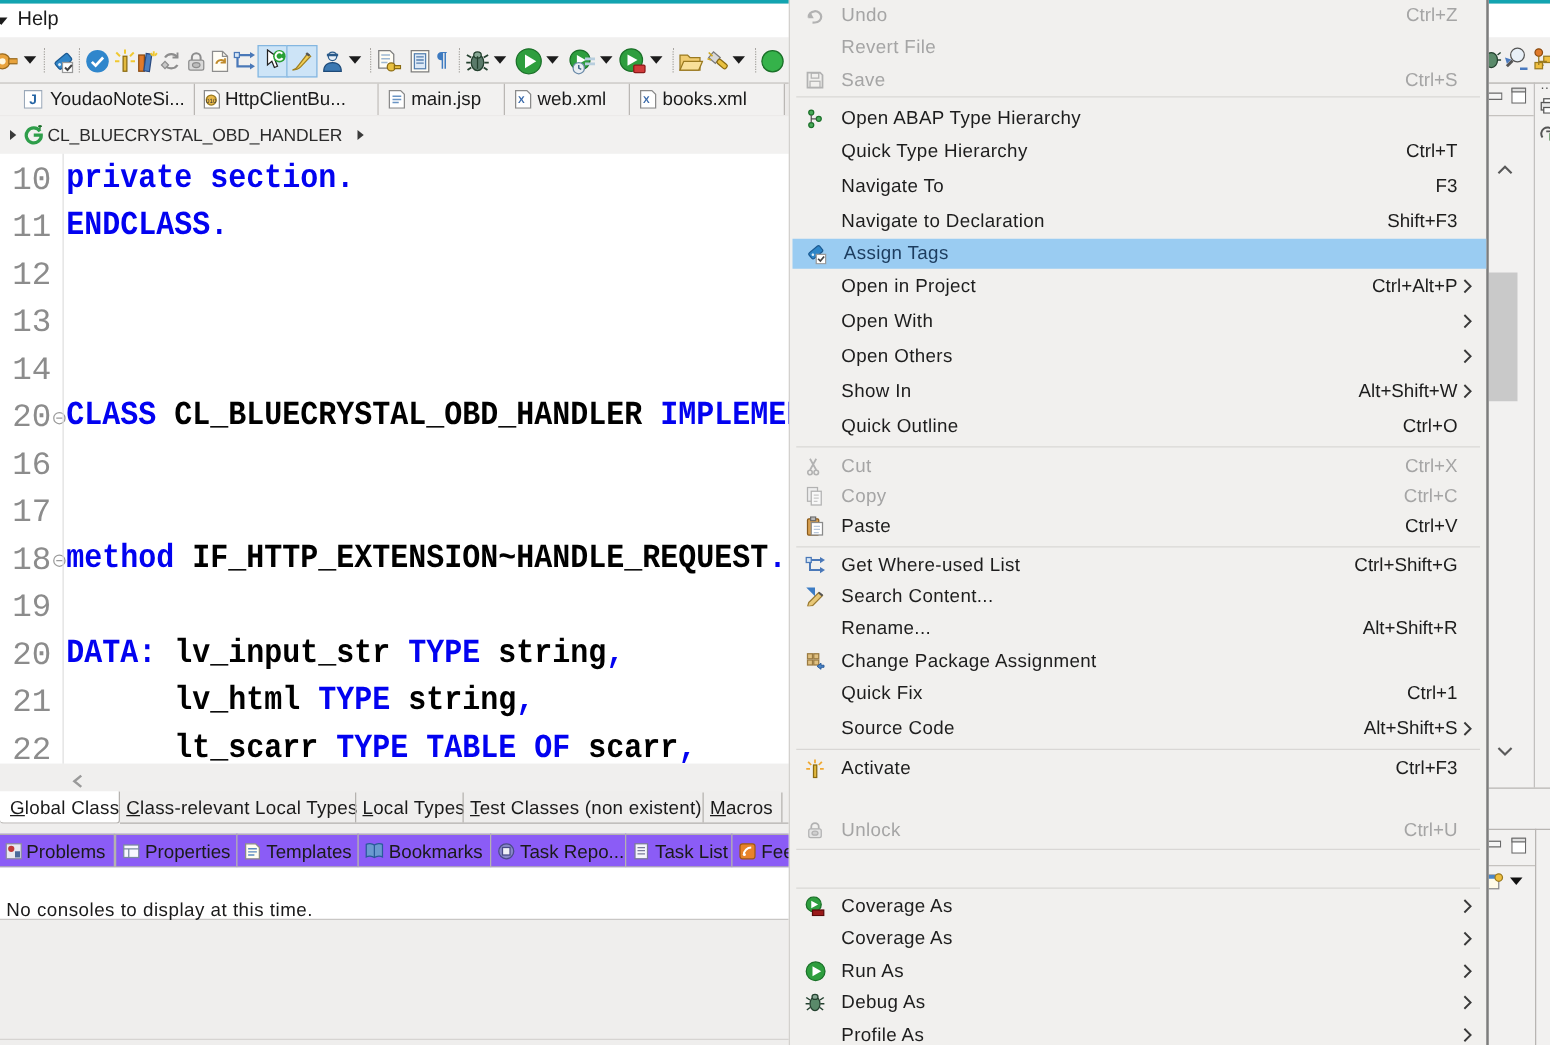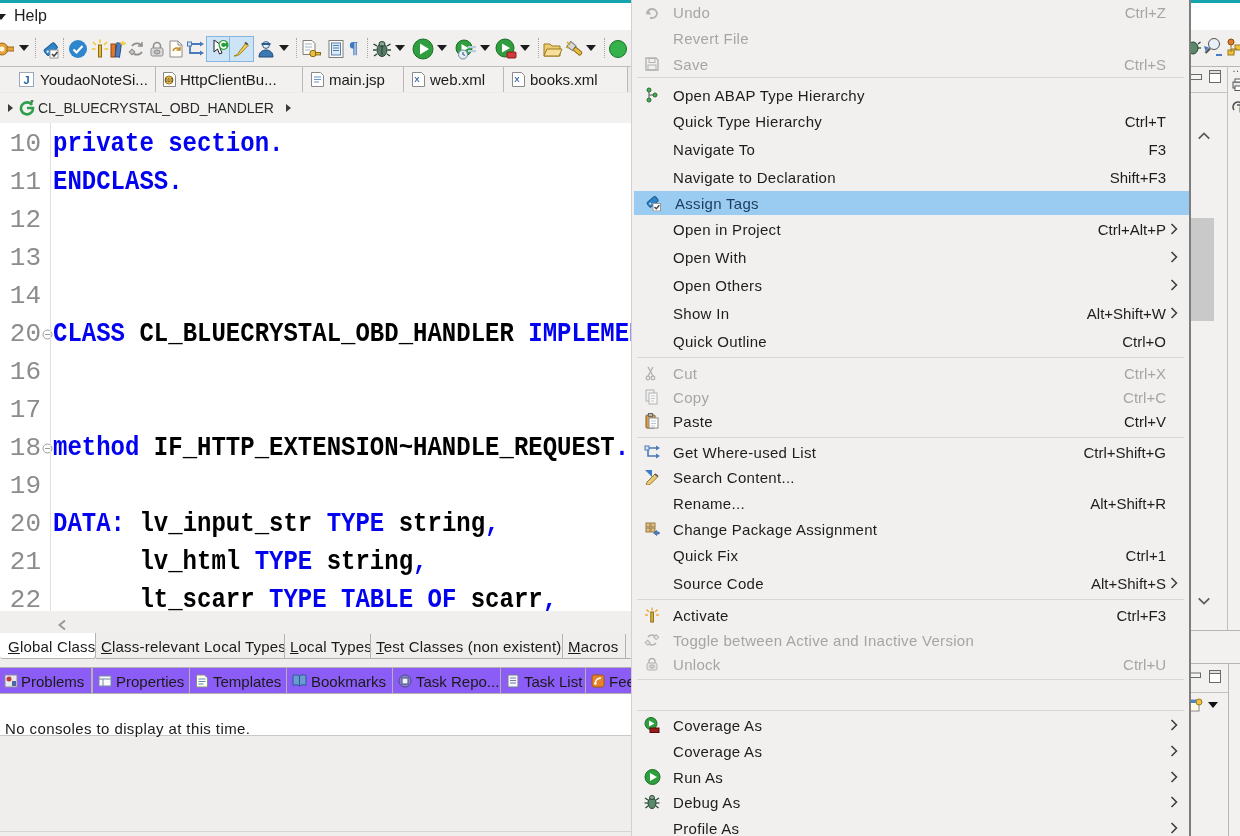--- a/index.html
+++ b/index.html
@@ -635,29 +635,20 @@
             <line x1="8" y1="0.5" x2="8" y2="3.5"></line>
             <line x1="2.5" y1="2.5" x2="5" y2="5"></line>
             <line x1="13.5" y1="2.5" x2="11" y2="5"></line>
             <line x1="1" y1="8" x2="4" y2="8"></line>
             <line x1="15" y1="8" x2="12" y2="8"></line>
           </g>
         </svg>
       <span class="lab">Activate</span>
         <span class="sc">Ctrl+F3</span>
       </div>
-    <div class="mi dis" style="top:628px">
-      <svg class="micon" width="16" height="16" viewBox="0 0 16 16">
-          <path d="M4 5 a5 5 0 0 1 8 0" stroke="#b2b2b2" stroke-width="1.5" fill="none"></path>
-          <path d="M12 11 a5 5 0 0 1 -8 0" stroke="#b2b2b2" stroke-width="1.5" fill="none"></path>
-          <rect x="10.5" y="3.5" width="3.4" height="3.4" transform="rotate(45 12.2 5.2)" fill="#e8e8e8" stroke="#b2b2b2"></rect>
-          <rect x="2" y="9" width="3.4" height="3.4" transform="rotate(45 3.7 10.7)" fill="#e8e8e8" stroke="#b2b2b2"></rect>
-        </svg>
-      <span class="lab">Toggle between Active and Inactive Version</span>
-      </div>
     <div class="mi dis" style="top:652px">
       <svg class="micon" width="16" height="16" viewBox="0 0 16 16">
           <rect x="3" y="7" width="10" height="7" rx="1.5" fill="#e4e4e4" stroke="#b2b2b2"></rect>
           <path d="M5 7 v-1.5 a3 3 0 0 1 6 0 v1.5" stroke="#b2b2b2" stroke-width="1.4" fill="none"></path>
           <ellipse cx="8" cy="10.5" rx="2.4" ry="1.6" fill="#cfcfcf" stroke="#b2b2b2"></ellipse>
         </svg>
       <span class="lab">Unlock</span>
         <span class="sc">Ctrl+U</span>
       </div>
     <div class="msep" style="top:679px"></div>

